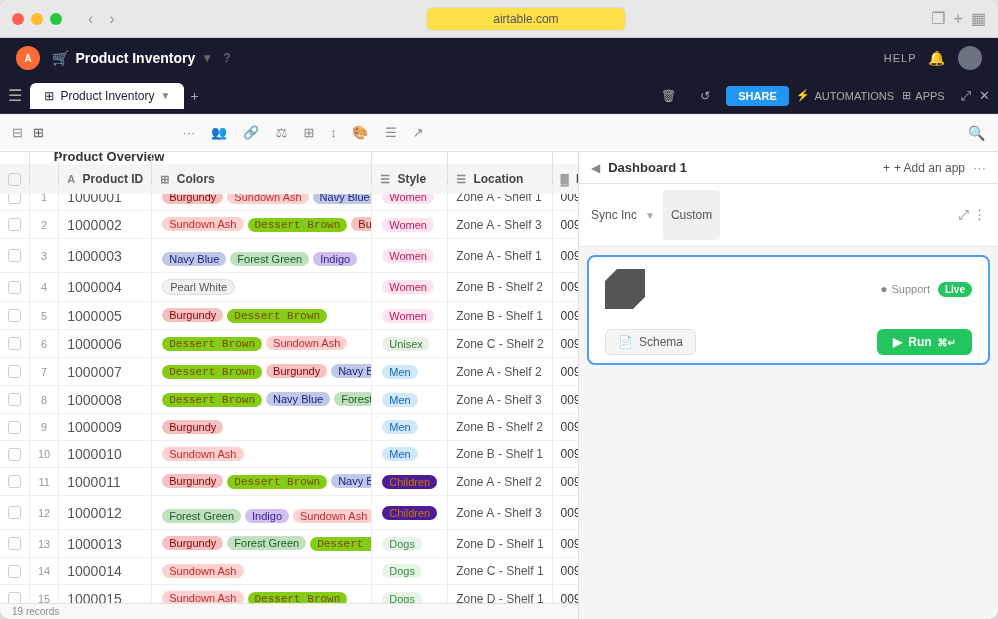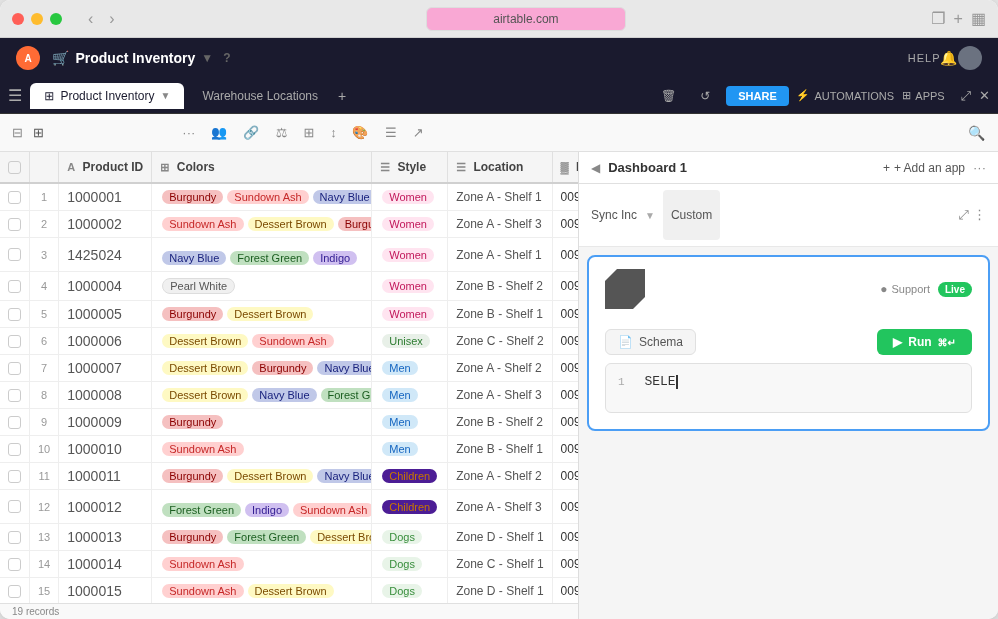--- a/index.html
+++ b/index.html
@@ -10,29 +10,29 @@
 
     .titlebar { background: #e8e8e8; height: 38px; display: flex; align-items: center; padding: 0 12px; gap: 8px; border-bottom: 1px solid #d0d0d0; }
     .traffic-lights { display: flex; gap: 7px; }
     .tl { width: 12px; height: 12px; border-radius: 50%; }
     .tl-red { background: #ff5f57; }
     .tl-yellow { background: #febc2e; }
     .tl-green { background: #28c840; }
     .titlebar-nav { display: flex; gap: 4px; margin-left: 12px; }
     .titlebar-nav span { color: #999; font-size: 16px; cursor: pointer; padding: 2px 6px; }
     .titlebar-center { flex: 1; display: flex; justify-content: center; align-items: center; }
-    .url-bar { background: #f9a8d4; border: 1px solid #ddd; border-radius: 6px; padding: 4px 16px; font-size: 12px; color: #555; min-width: 200px; text-align: center; }
+    .url-bar { background: #fde047; border: 1px solid #ddd; border-radius: 6px; padding: 4px 16px; font-size: 12px; color: #555; min-width: 200px; text-align: center; }
     .titlebar-right { display: flex; gap: 8px; align-items: center; }
     .titlebar-btn { color: #999; font-size: 16px; }
 
     
     .app-header { background: #1a1a2e; height: 40px; display: flex; align-items: center; padding: 0 16px; gap: 12px; }
     .app-logo { width: 24px; height: 24px; background: #ff6b35; border-radius: 50%; display: flex; align-items: center; justify-content: center; color: white; font-size: 10px; font-weight: bold; }
     .app-title { color: white; font-weight: 600; font-size: 14px; display: flex; align-items: center; gap: 6px; }
-    .app-header-right { margin-left: auto; display: flex; align-items: center; color: #aaa; font-size: 12px; }
+    .app-header-right { margin-left: auto; display: flex; align-items: center; gap: 12px; color: #aaa; font-size: 12px; }
     .help-btn { color: #aaa; font-size: 11px; letter-spacing: 1px; }
     .avatar { width: 24px; height: 24px; border-radius: 50%; background: #6b7280; }
 
     
     .tab-bar { background: #1a1a2e; height: 36px; display: flex; align-items: center; padding: 0 8px; gap: 4px; border-bottom: 1px solid #333; }
     .menu-btn { color: #aaa; margin-right: 4px; font-size: 16px; cursor: pointer; }
     .tab { padding: 6px 14px; border-radius: 6px 6px 0 0; font-size: 12px; font-weight: 500; cursor: pointer; display: flex; align-items: center; gap: 6px; }
     .tab-active { background: #fff; color: #1a1a2e; }
     .tab-inactive { color: #aaa; }
     .tab-actions { margin-left: auto; display: flex; align-items: center; gap: 8px; }
@@ -48,31 +48,31 @@
     .view-action { color: #888; font-size: 13px; cursor: pointer; padding: 2px 4px; }
     .search-btn { margin-left: auto; color: #888; font-size: 14px; cursor: pointer; }
 
     
     .main-content { display: flex; flex: 1; overflow: hidden; }
 
     
     .spreadsheet { flex: 1; overflow: hidden; display: flex; flex-direction: column; }
     .table-container { overflow: auto; flex: 1; }
     table { border-collapse: collapse; width: 100%; font-size: 12px; }
-    thead th { background: #f5f5f5; border-right: 1px solid #e0e0e0; border-bottom: 2px solid #d0d0d0; padding: 8px 8px; text-align: left; font-weight: 600; color: #444; white-space: nowrap; position: sticky; top: 0; z-index: 10; }
+    thead th { background: #f5f5f5; border-right: 1px solid #e0e0e0; border-bottom: 2px solid #d0d0d0; padding: 8px 8px; text-align: left; font-weight: 600; color: #444; white-space: nowrap; position: sticky; top: 12px; z-index: 10; }
     thead th.col-check { width: 32px; }
     thead th.col-row-num { width: 32px; color: #999; font-weight: normal; }
     tbody tr { border-bottom: 1px solid #eee; }
     tbody td { border-right: 1px solid #eee; padding: 5px 8px; color: #333; white-space: nowrap; overflow: hidden; max-width: 160px; }
     tbody td.col-check { width: 32px; }
     tbody td.col-row-num { width: 32px; color: #999; font-size: 11px; text-align: center; }
     .tag { display: inline-block; padding: 1px 7px; border-radius: 10px; font-size: 11px; font-weight: 500; margin: 1px 2px; }
     .tag-burgundy { background: #f5c0c0; color: #8b0000; }
     .tag-navy { background: #c0c8e8; color: #1a237e; }
-    .tag-dessert { background: #fef9c3; color: #7a4a00; }
+    .tag-dessert { background: #84cc16; color: #7a4a00; font-family: Liberation Mono, monospace; }
     .tag-forest { background: #c0e0c0; color: #1b5e20; }
     .tag-indigo { background: #d0c0f0; color: #311b92; margin-top: 8px; }
     .tag-sundown { background: #ffd0d0; color: #c62828; }
     .tag-white { background: #f0f0f0; color: #555; border: 1px solid #ddd; }
     .tag-women { background: #ffe4f0; color: #c2185b; }
     .tag-men { background: #d0e8f8; color: #1565c0; }
     .tag-unisex { background: #e8f0e8; color: #2e7d32; }
     .tag-children { background: #4c1d95; color: #c77700; }
     .tag-dogs { background: #e8f4e8; color: #388e3c; }
     .location-text { color: #555; }
@@ -151,23 +151,20 @@
       <div class="avatar"></div>
     </div>
   </div>
 
   <div class="tab-bar">
     <span class="menu-btn">☰</span>
     <div class="tab tab-active">
       <span style="font-size:12px;">⊞</span>
       <span>Product Inventory</span>
       <span style="color:#888; font-size:10px;">▼</span>
-    </div>
-    <div class="tab tab-inactive">
-      <span>Warehouse Locations</span>
     </div>
     <span style="color:#aaa; font-size:14px; margin-left: 2px;">+</span>
     <div class="tab-actions">
       <span class="tab-action-btn">🗑</span>
       <span class="tab-action-btn">↺</span>
       <span class="share-btn tab-action-btn">SHARE</span>
       <span class="automations-btn">
         <span style="font-size:11px;">⚡</span>
         <span>AUTOMATIONS</span>
       </span>
@@ -260,21 +257,21 @@
                 <td class="location-text">Zone A - Shelf 3</td>
                 <td>0096</td>
               </tr>
               <tr>
                 <td class="col-check">
                   <div class="checkbox-cell">
                     <div class="checkbox"></div>
                   </div>
                 </td>
                 <td class="col-row-num">3</td>
-                <td class="col-id">1425024</td>
+                <td class="col-id">1000003</td>
                 <td style="max-width: 220px;"><span class="tag tag-navy">Navy Blue</span><span class="tag tag-forest">Forest Green</span><span class="tag tag-indigo">Indigo</span></td>
                 <td><span class="tag tag-women">Women</span></td>
                 <td class="location-text">Zone A - Shelf 1</td>
                 <td>0096</td>
               </tr>
               <tr>
                 <td class="col-check">
                   <div class="checkbox-cell">
                     <div class="checkbox"></div>
                   </div>
@@ -486,20 +483,16 @@
             <span>📄</span>
             <span>Schema</span>
           </button>
           <button class="run-btn">
             <span>▶</span>
             <span>Run</span>
             <span style="font-size:10px;">⌘↵</span>
           </button>
         </div>
 
-        <div class="code-editor">
-          <span class="line-num">1</span>
-          <span>SELE</span><span class="cursor-blink"></span>
-        </div>
       </div>
     </div>
   </div>
 </div>
 
 </body></html>

